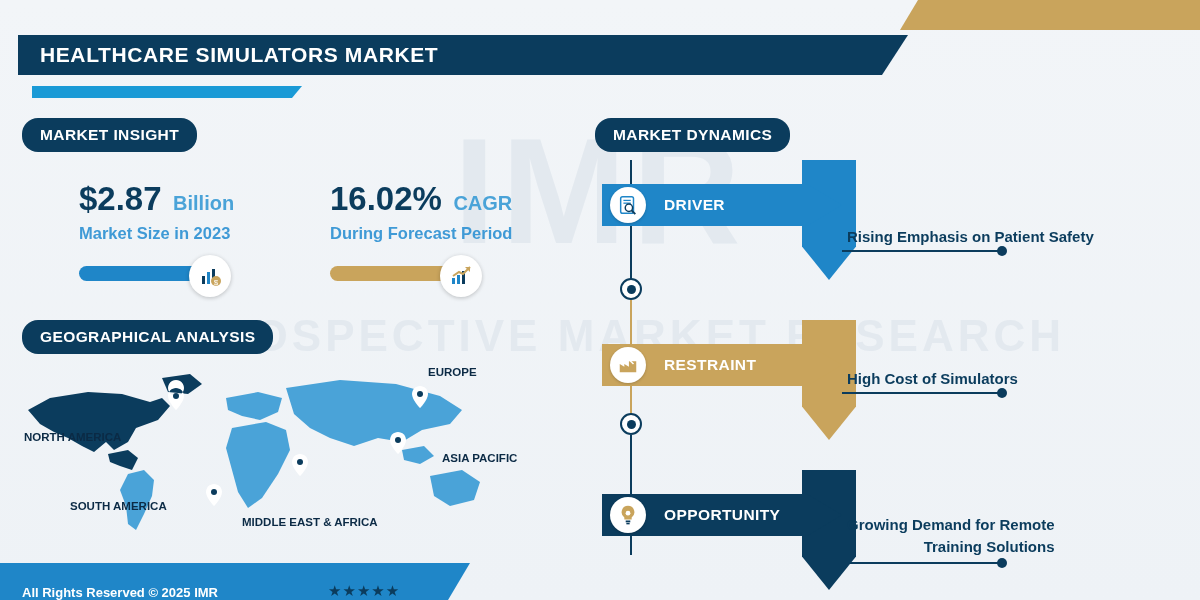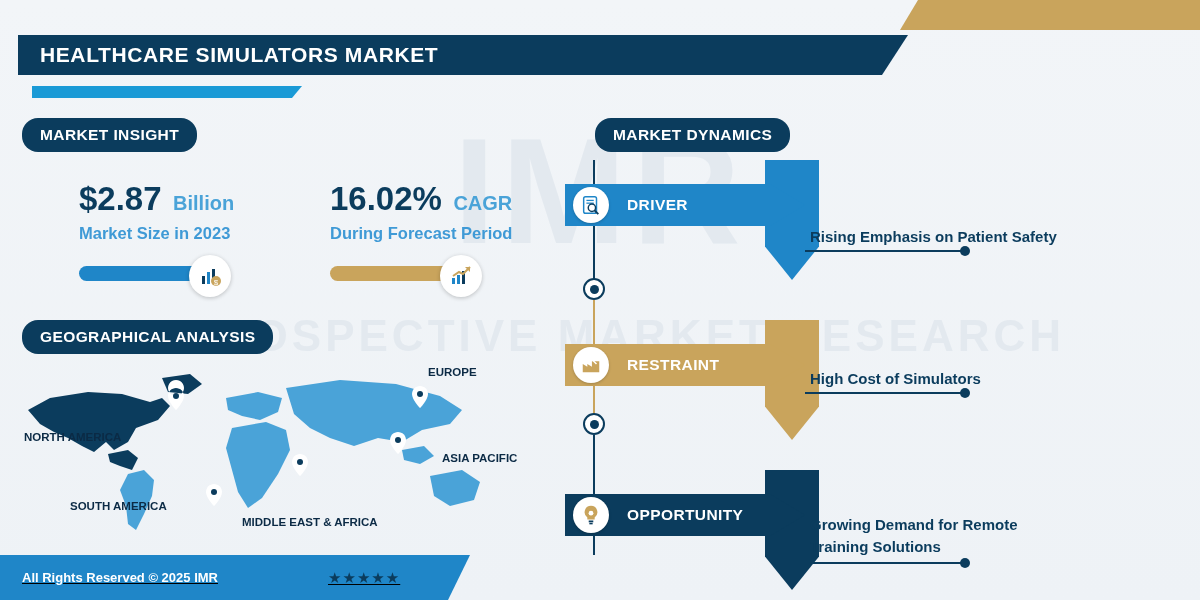--- a/index.html
+++ b/index.html
@@ -111,21 +111,21 @@
 
   
   #map-wrap { position: absolute; left: 10px; top: 358px; width: 520px; height: 185px; }
   .map-label {
     position: absolute;
     font-size: 11.5px; font-weight: bold; color: #0b2a45;
     white-space: nowrap;
   }
 
   
-  #dyn { position: absolute; left: 565px; top: 160px; width: 590px; height: 420px; }
+  #dyn { position: absolute; left: 602px; top: 160px; width: 590px; height: 420px; text-align: right; }
   .spine {
     position: absolute; left: 28px; top: 8px;
     width: 2px; height: 400px; background: #0b3c5d;
   }
   .spine.gold { background: #c9a45c; }
   .node {
     position: absolute; width: 22px; height: 22px; border-radius: 50%;
     background: #fff; border: 2px solid #0b3c5d;
     display: flex; align-items: center; justify-content: center;
   }
@@ -172,24 +172,24 @@
   .dyn-text {
     position: absolute;
     font-size: 15px; font-weight: bold; color: #0b3c5d;
     line-height: 1.45;
     white-space: pre-line;
   }
 
   
   .footer {
     position: absolute; left: 0; bottom: 0;
-    width: 470px; height: 45px;
+    width: 470px; height: 37px;
     background: #1f86c8;
     clip-path: polygon(0 0, 100% 0, calc(100% - 22px) 100%, 0 100%);
-    display: flex; align-items: center; text-decoration: underline;
+    display: flex; align-items: flex-end;
   }
   .footer .txt { color: #fff; font-size: 13px; font-weight: bold; padding-left: 22px; }
   .footer .stars { color: #0b3c5d; font-size: 15px; margin-left: 110px; letter-spacing: 1px; }
 </style>
 </head>
 <body>
 
 <div id="root">
 
   <div class="watermark">

